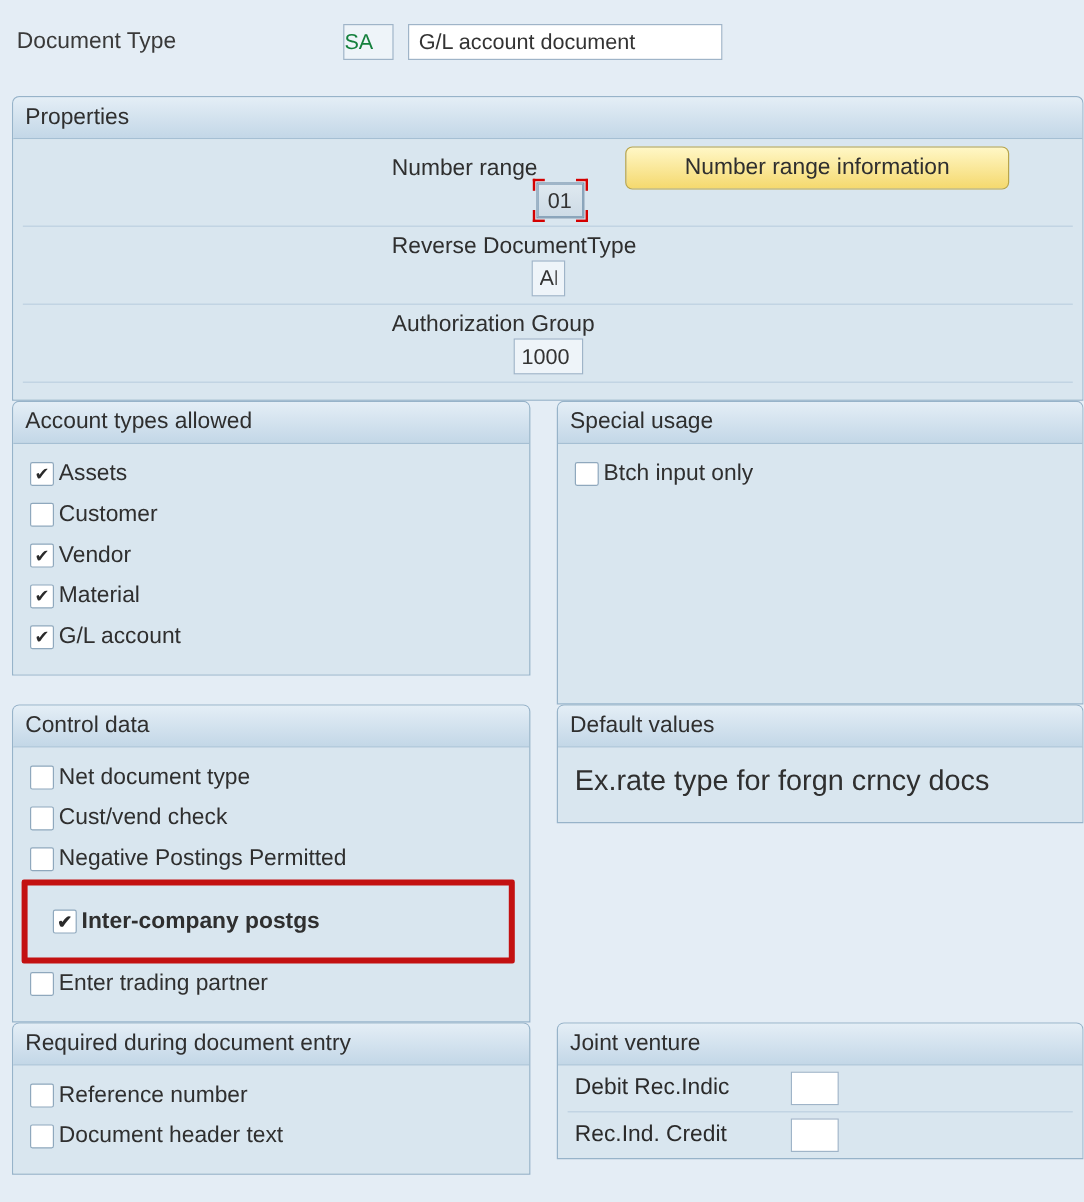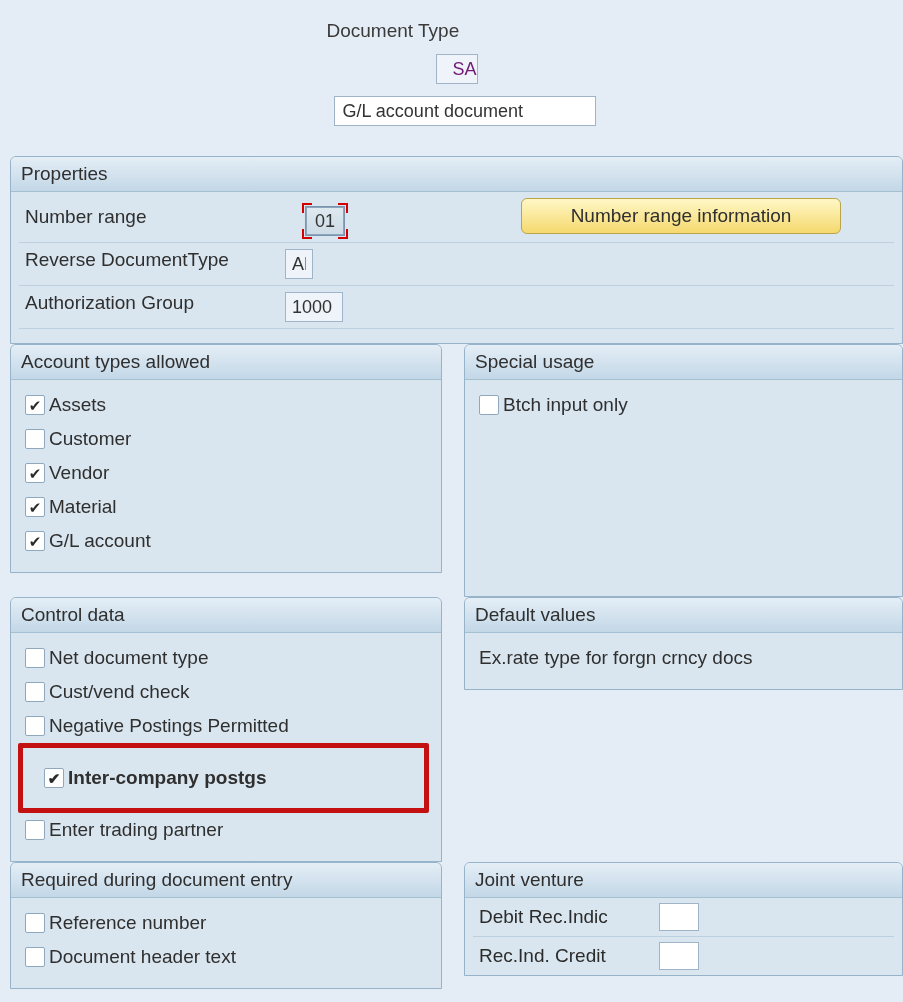--- a/index.html
+++ b/index.html
@@ -16,46 +16,44 @@
   }
   .page {
     background: #e4edf5;
     padding: 14px 0 14px 10px;
   }
   .top-row {
     display: flex;
     align-items: center;
     gap: 12px;
     padding: 6px 4px 30px 4px;
-    flex-direction: column;
   }
   .field-label {
     font-size: 19px;
     color: #3a3a3a;
     min-width: 260px;
   }
   .small-input {
     width: 42px;
     height: 30px;
     border: 1px solid #9fb4c8;
     background: #eef4f9;
-    text-align: right;
+    text-align: left;
     font-size: 18px;
-    color: #701a75;
+    color: #15803d;
     padding: 2px 0;
   }
   .desc-input {
     width: 262px;
     height: 30px;
     border: 1px solid #9fb4c8;
     background: #fff;
     font-size: 18px;
     color: #333;
     padding: 2px 8px;
-    margin-left: 16px;
   }
   .panel {
     border: 1px solid #97b3c9;
     border-radius: 6px 6px 0 0;
     background: #d9e6ef;
     overflow: hidden;
   }
   .panel-head {
     background: linear-gradient(#e4eef6, #c3d7e7);
     border-bottom: 1px solid #a5bfd3;
@@ -63,23 +61,24 @@
     font-size: 19px;
     color: #2f2f2f;
   }
   .panel-body {
     padding: 8px 8px 14px 8px;
     background: #d9e6ef;
   }
   
   .prop-row {
     display: flex;
-    align-items: flex-start;
+    align-items: center;
     border-bottom: 1px solid #bcd0e0;
     padding: 6px 6px;
+    flex-direction: column;
   }
   .prop-row:last-child {
     border-bottom: none;
   }
   .prop-label {
     width: 260px;
     font-size: 19px;
     color: #2f2f2f;
   }
   .prop-input {
@@ -166,21 +165,21 @@
     padding: 15px;
     font-weight: bold;
   }
   .dv-row {
     display: flex;
     align-items: center;
     padding: 6px 6px;
     gap: 8px;
   }
   .dv-label {
-    font-size: 19px;
+    font-size: 24px;
     color: #2f2f2f;
     flex: 1;
   }
   .jv-row {
     display: flex;
     align-items: center;
     border-top: 1px solid #bcd0e0;
     padding: 5px 6px;
   }
   .jv-row:first-child { border-top: none; }

